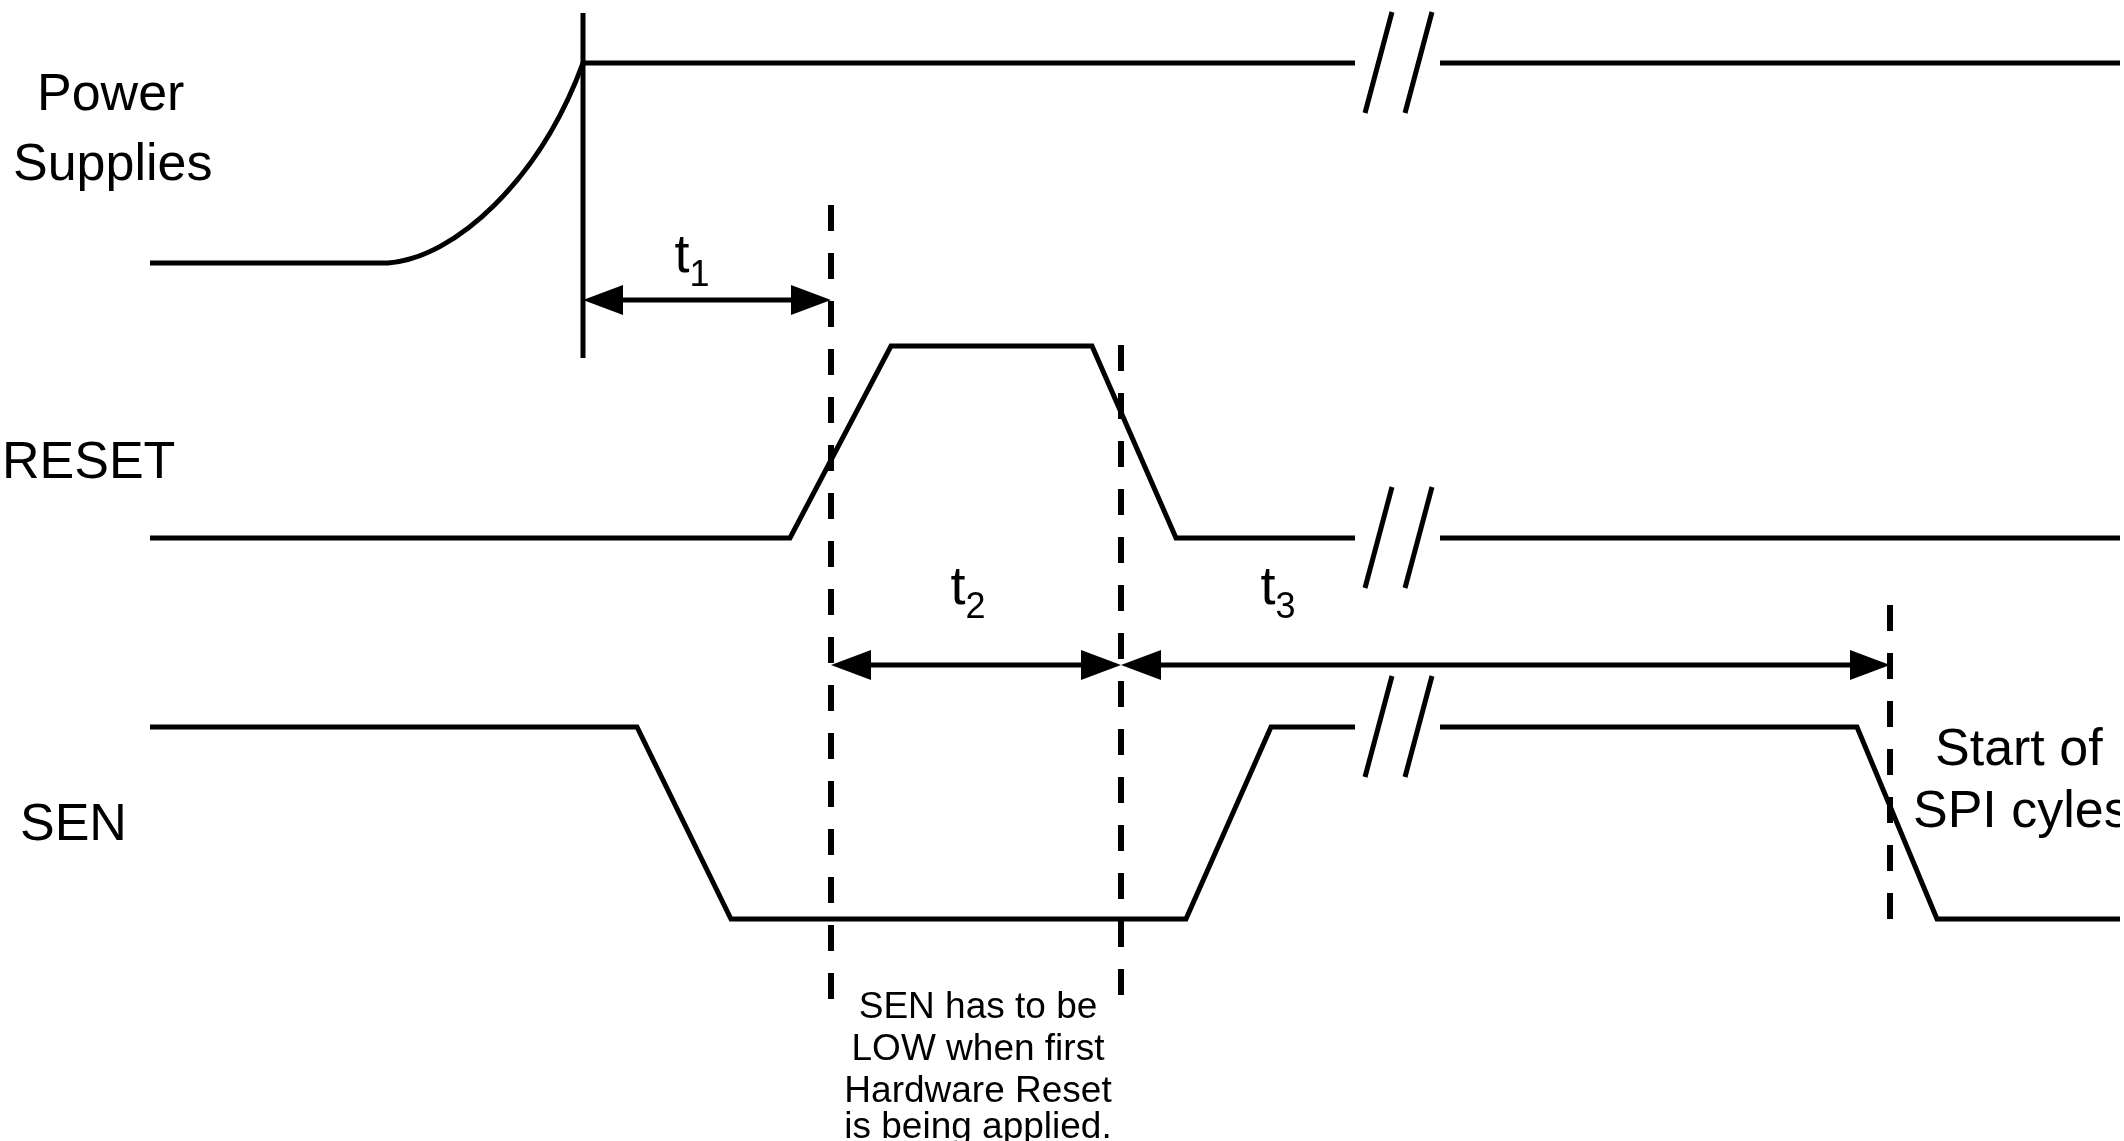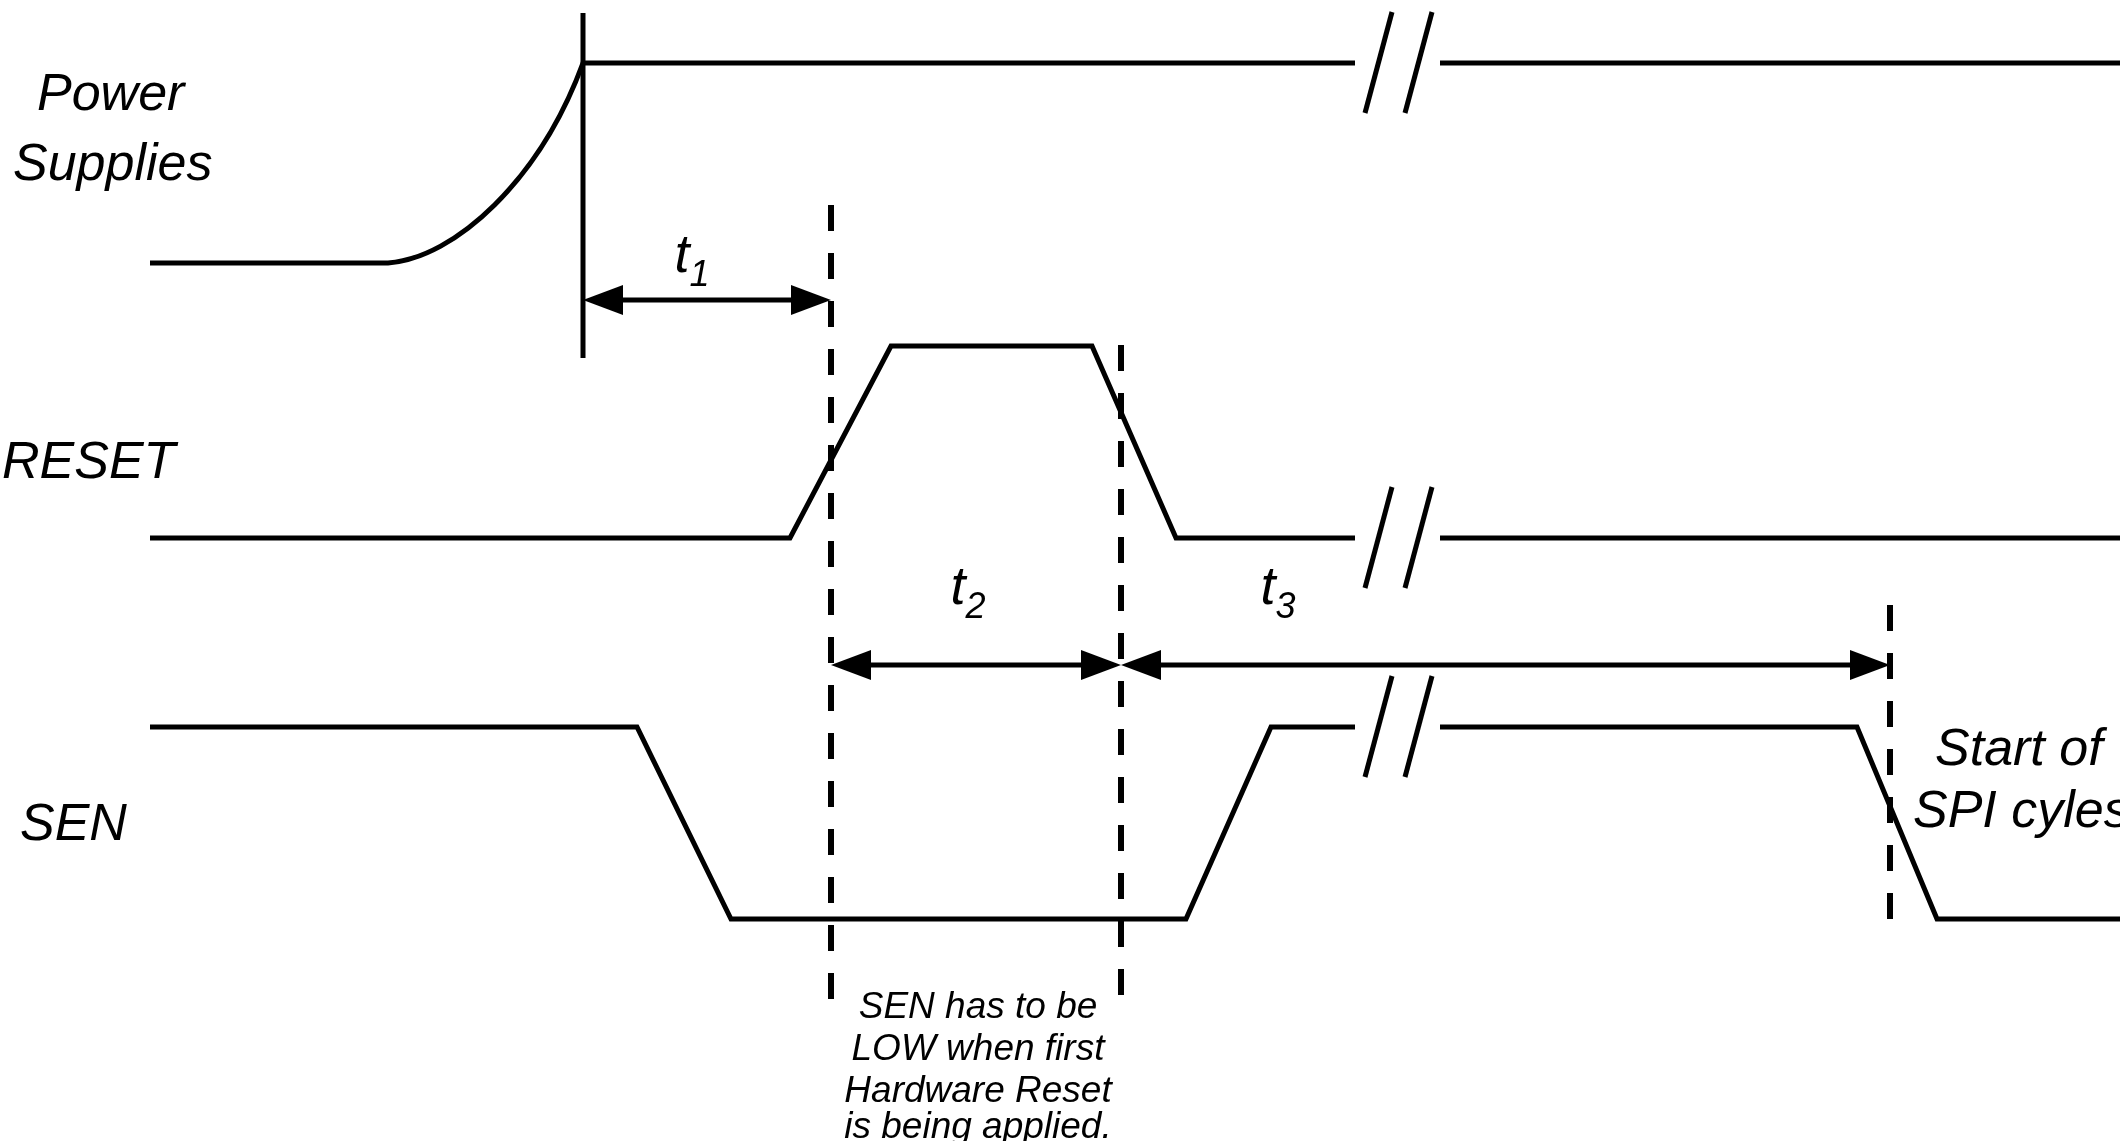--- a/index.html
+++ b/index.html
@@ -10,21 +10,20 @@
   }
   body {
     font-family: "Liberation Sans", sans-serif;
   }
   #diagram-root {
     position: relative;
     width: 2120px;
     height: 1141px;
     background: #ffffff;
     overflow: hidden;
-    font-style: italic;
   }
   svg#timing-svg {
     display: block;
     width: 2124px;
     height: 1141px;
   }
   .wave {
     fill: none;
     stroke: #000000;
     stroke-width: 5;

